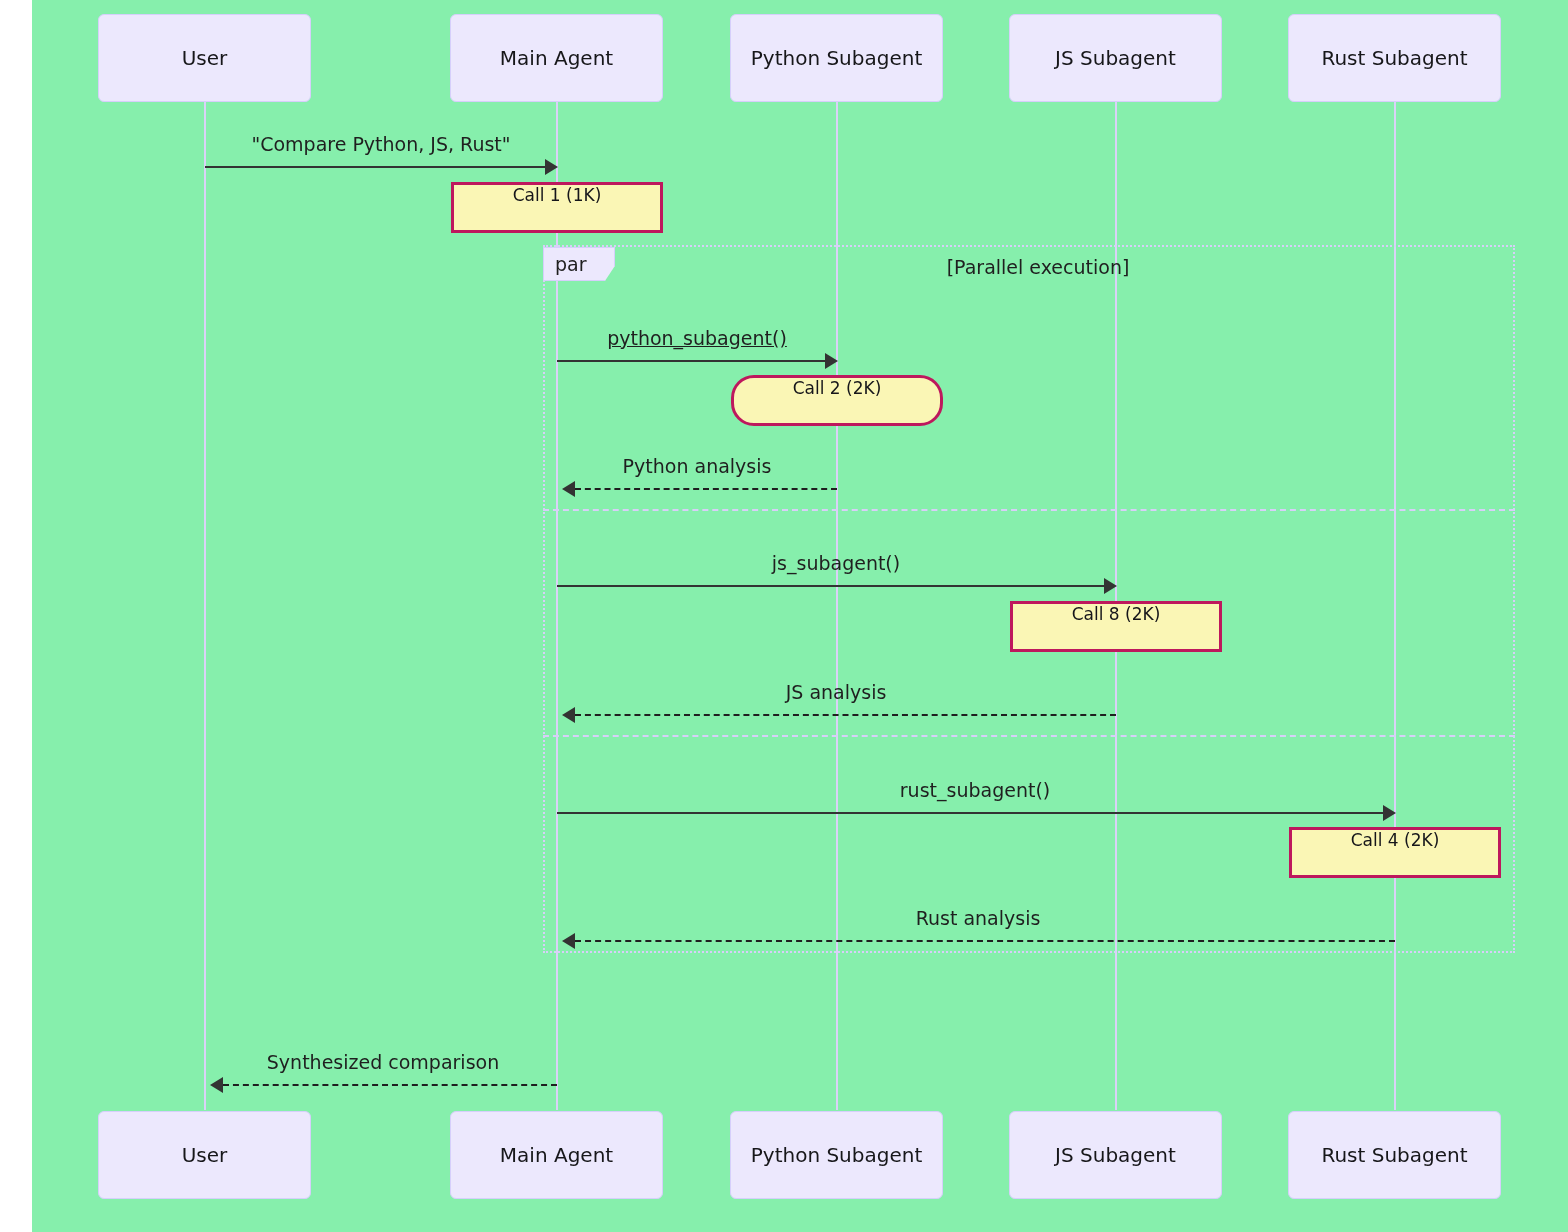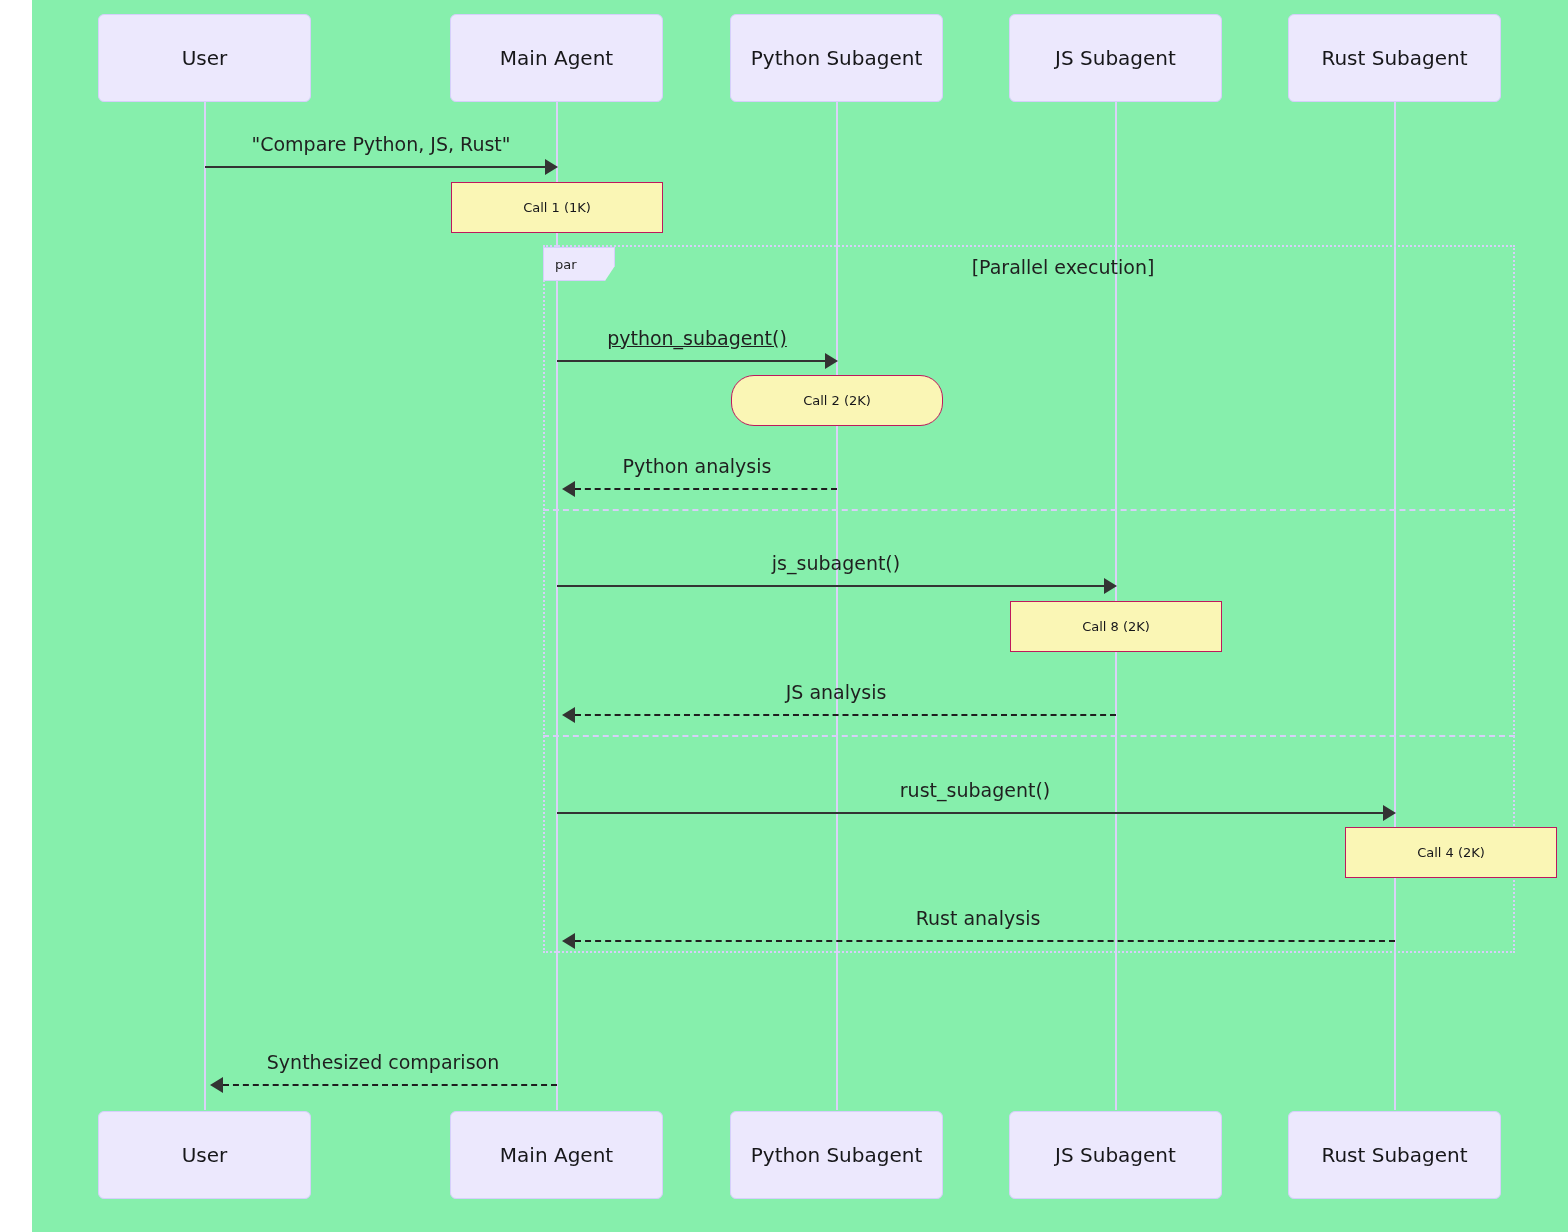--- a/index.html
+++ b/index.html
@@ -62,45 +62,44 @@
     color: #1f1f1f;
     text-align: center;
     white-space: nowrap;
     transform: translateX(-50%);
   }
 
   
   .note {
     position: absolute;
     background: #FAF6B5;
-    border: 1px solid #be185d;
+    border: 3px solid #be185d;
     display: flex;
-    align-items: center;
     justify-content: center;
-    font-size: 13px;
+    font-size: 17px;
     color: #16161a;
     white-space: nowrap;
   }
 
   
   .frag {
     position: absolute;
     border: 2px dotted #d7d0f8;
     background: transparent;
   }
   .frag-divider {
     position: absolute;
     height: 0;
     border-top: 2px dashed #d7d0f8;
   }
   .frag-tab {
     position: absolute;
     background: #ECE8FD;
     border: 1px solid #d6cffb;
-    font-size: 13px;
+    font-size: 19px;
     color: #1f1f1f;
     display: flex;
     align-items: center;
     padding-left: 11px;
     white-space: nowrap;
     clip-path: polygon(0 0, 100% 0, 100% 55%, 86% 100%, 0 100%);
   }
   .frag-title {
     position: absolute;
     font-size: 19px;
@@ -133,21 +132,21 @@
     <span>JS Subagent</span>
   </div>
   <div class="actor-box" style="left:1256px; top:14px; width:213px; height:88px;">
     <span>Rust Subagent</span>
   </div>
 
   <div class="frag" style="left:511px; top:245px; width:972px; height:708px;"></div>
   <div class="frag-tab" style="left:511px; top:247px; width:72px; height:34px;">
     <span>par</span>
   </div>
-  <div class="frag-title" style="left:1031px; top:256px;">
+  <div class="frag-title" style="left:1006px; top:256px;">
     <span>[Parallel execution]</span>
   </div>
   <div class="frag-divider" style="left:511px; top:509px; width:972px;"></div>
   <div class="frag-divider" style="left:511px; top:735px; width:972px;"></div>
 
   <div class="msg-label" style="left:349px; top:133px;">
     <span>"Compare Python, JS, Rust"</span>
   </div>
   <div class="msg" style="left:173px; top:166px; width:340px;"></div>
   <div class="arrowhead right" style="left:513px; top:159px;"></div>
@@ -187,21 +186,21 @@
   </div>
   <div class="msg dashed" style="left:543px; top:714px; width:541px;"></div>
   <div class="arrowhead left" style="left:530px; top:707px;"></div>
 
   <div class="msg-label" style="left:943px; top:779px;">
     <span>rust_subagent()</span>
   </div>
   <div class="msg" style="left:525px; top:812px; width:826px;"></div>
   <div class="arrowhead right" style="left:1351px; top:805px;"></div>
 
-  <div class="note" style="left:1313px; top:827px; width:212px; height:51px;">
+  <div class="note" style="left:1257px; top:827px; width:212px; height:51px;">
     <span>Call 4 (2K)</span>
   </div>
 
   <div class="msg-label" style="left:946px; top:907px;">
     <span>Rust analysis</span>
   </div>
   <div class="msg dashed" style="left:543px; top:940px; width:820px;"></div>
   <div class="arrowhead left" style="left:530px; top:933px;"></div>
 
 

